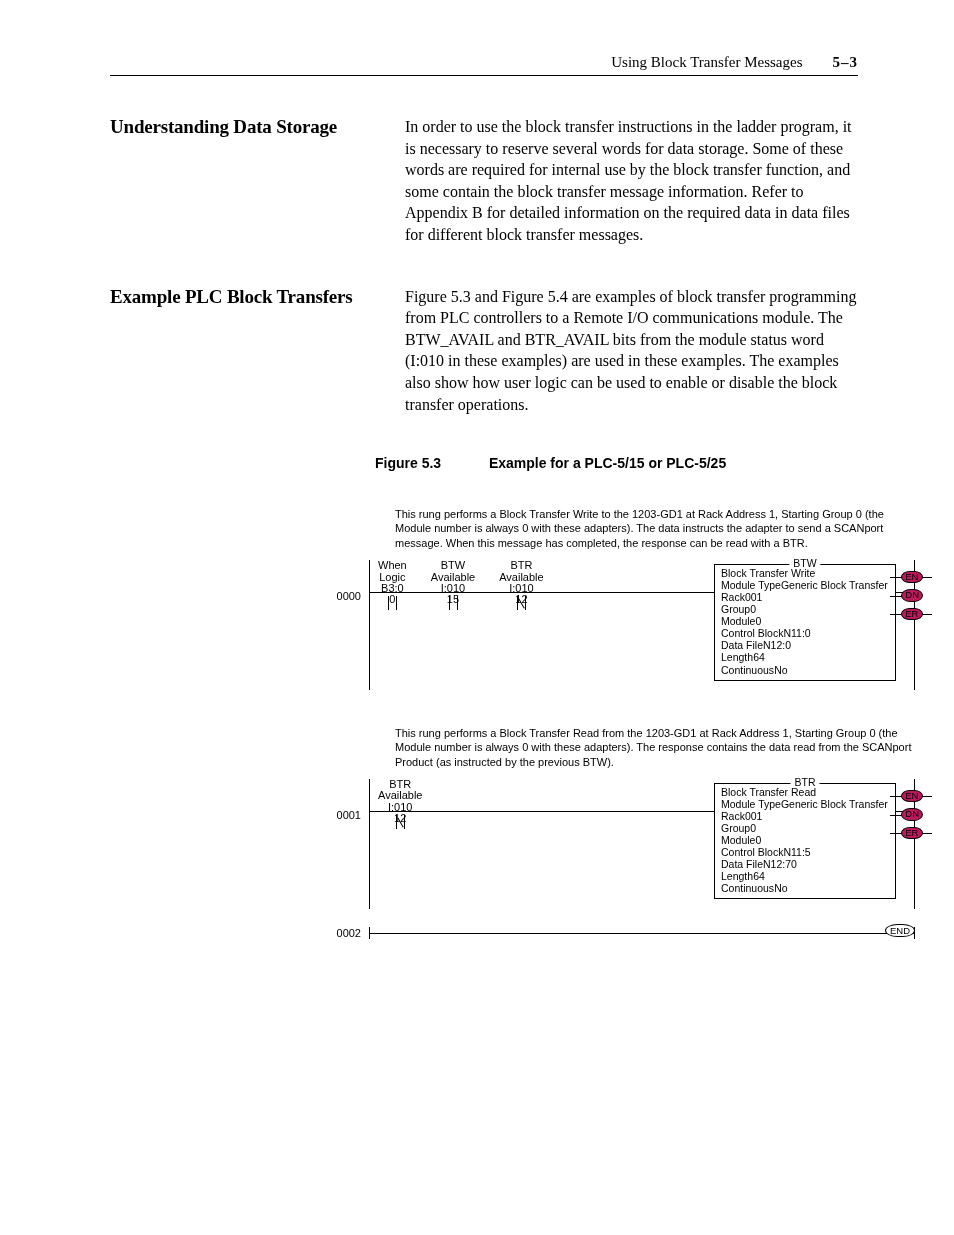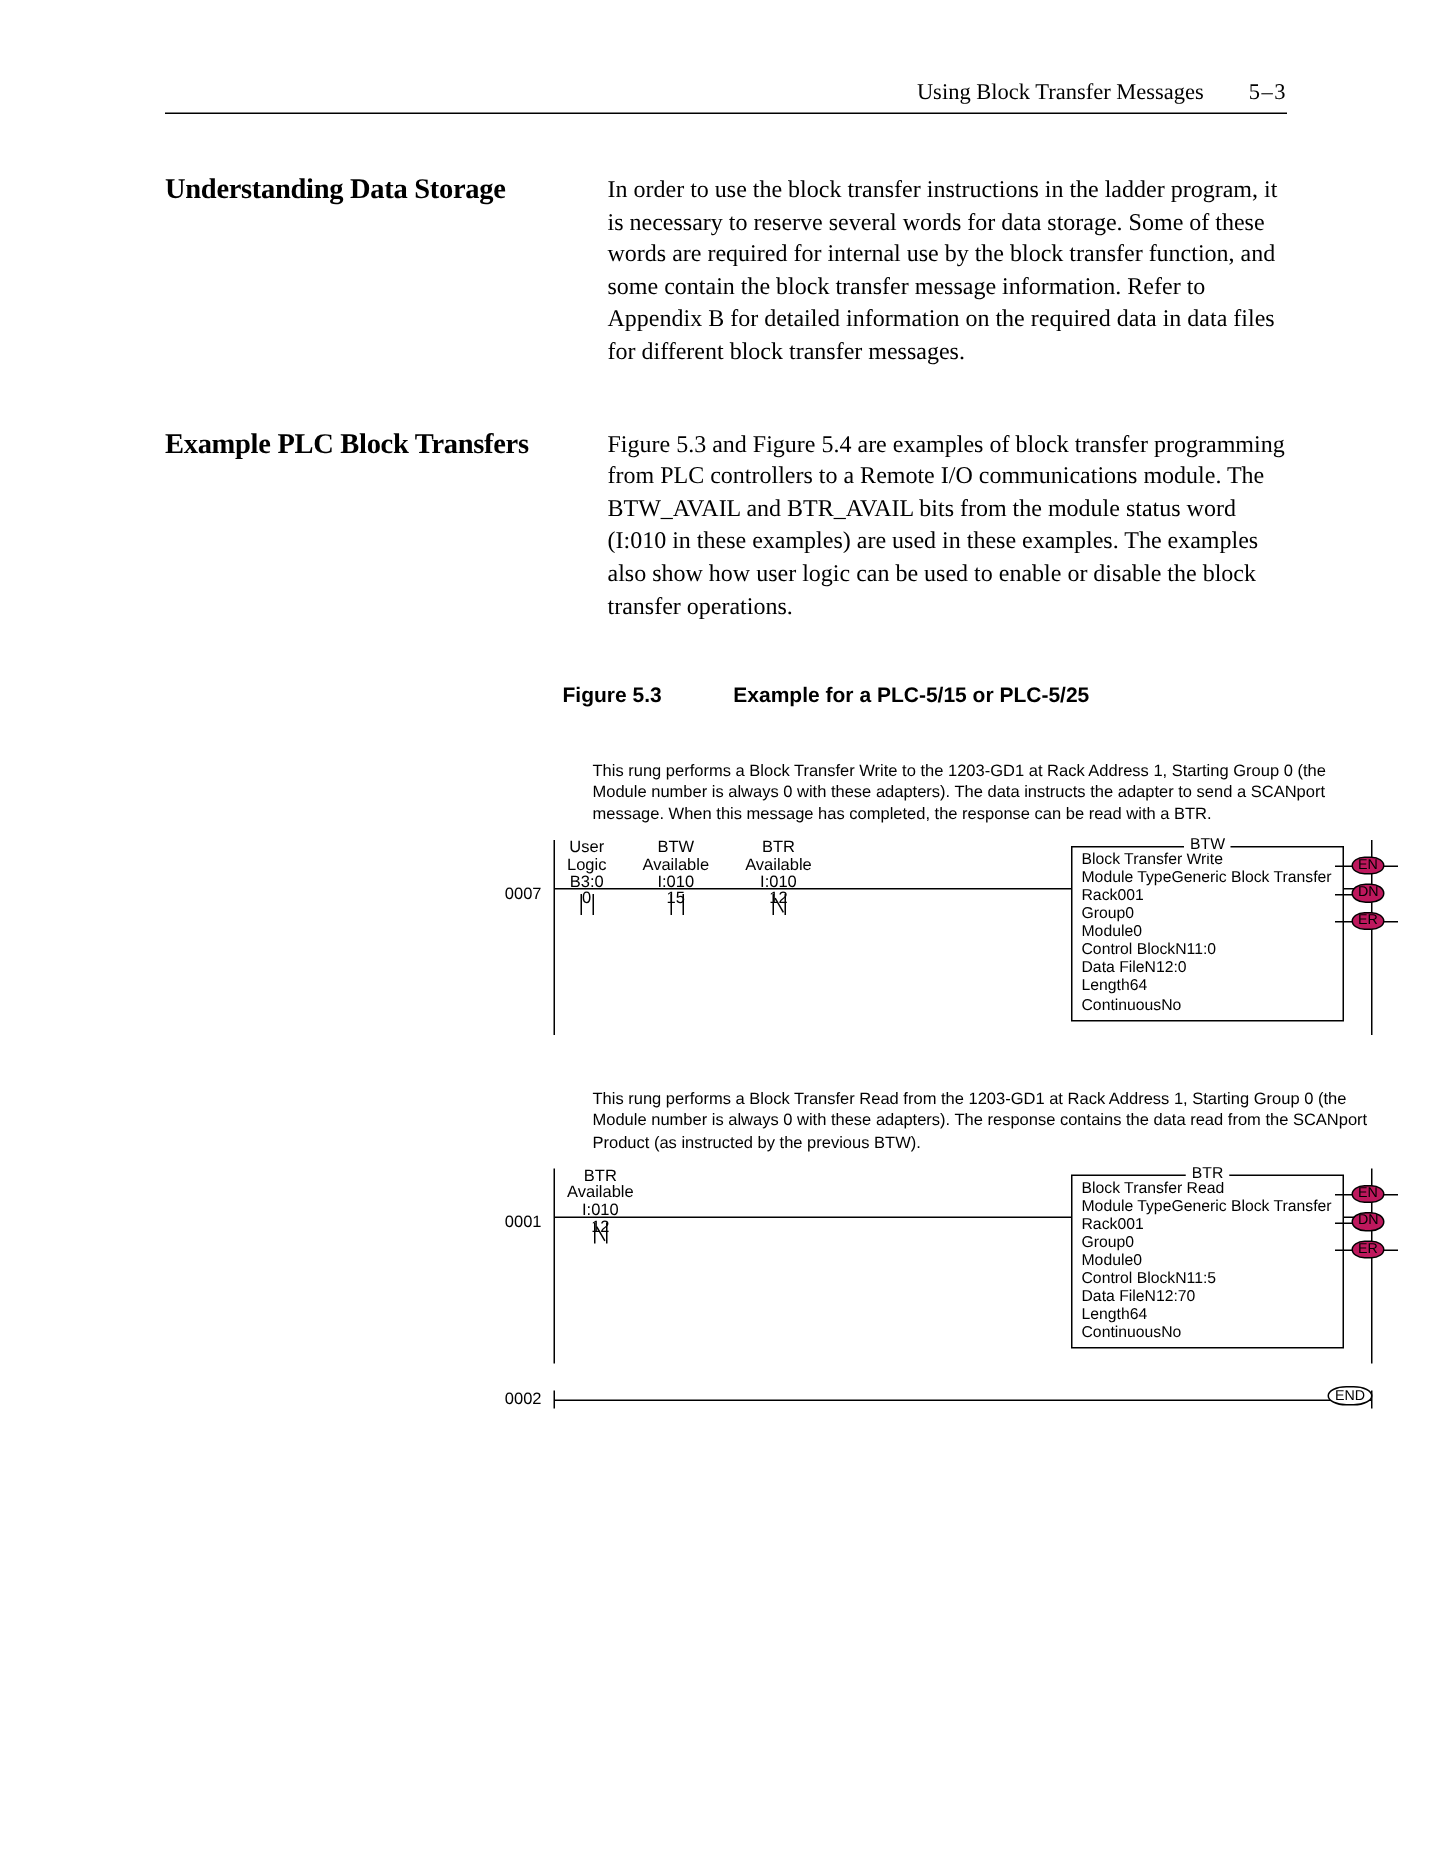--- a/index.html
+++ b/index.html
@@ -17,21 +17,21 @@
   .header {
     display: flex;
     justify-content: flex-end;
     align-items: center;
     gap: 30px;
     font-size: 15px;
     border-bottom: 1px solid #000;
     padding-bottom: 4px;
     margin-bottom: 40px;
   }
-  .header .page-num { font-weight: normal; letter-spacing: 1px; }
+  .header .page-num { font-weight: bold; letter-spacing: 1px; }
   .section {
     display: flex;
     gap: 30px;
     margin-bottom: 40px;
   }
   .section-heading {
     flex: 0 0 265px;
     font-family: Liberation Serif, serif;
     font-weight: bold;
     font-size: 19px;
@@ -201,26 +201,26 @@
   <div class="figure-caption">
     <span class="fig-num">Figure 5.3</span>
     <span>Example for a PLC-5/15 or PLC-5/25</span>
   </div>
 
   <div class="ladder">
 
     <div class="rung-desc">This rung performs a Block Transfer Write to the 1203-GD1 at Rack Address 1, Starting Group 0 (the Module number is always 0 with these adapters). The data instructs the adapter to send a SCANport message. When this message has completed, the response can be read with a BTR.</div>
     <div class="rung">
       <div class="rung-row">
-        <div class="rung-num">0007</div>
+        <div class="rung-num">0000</div>
         <div class="rung-body" style="min-height:130px;">
           <div class="rung-line"></div>
           <div class="contact-group">
             <div class="contact">
-              <div>User</div>
+              <div>When</div>
               <div>Logic</div>
               <div>B3:0</div>
               <div class="contact-sym-row"><span class="xic"></span></div>
               <div class="below">0</div>
             </div>
             <div class="contact">
               <div>BTW</div>
               <div>Available</div>
               <div>I:010</div>
               <div class="contact-sym-row"><span class="xic"></span></div>

